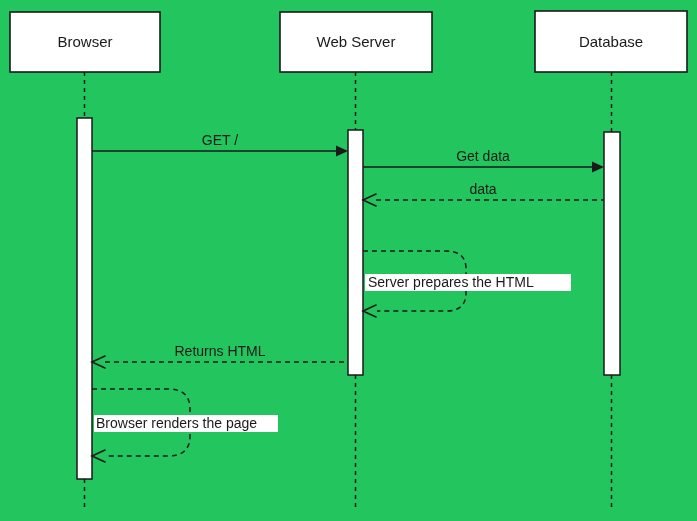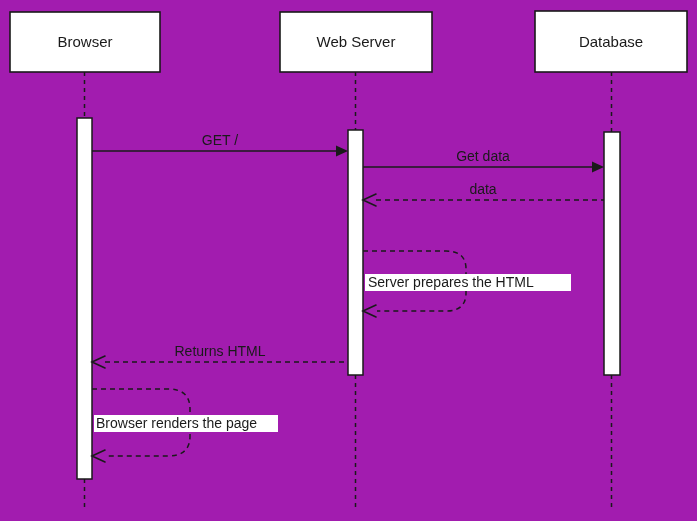--- a/index.html
+++ b/index.html
@@ -8,21 +8,21 @@
     background: #ffffff;
     width: 697px;
     height: 521px;
     overflow: hidden;
     font-family: "Liberation Sans", sans-serif;
   }
   .diagram-wrap {
     position: relative;
     width: 697px;
     height: 521px;
-    background: #a21caf;
+    background: #22c55e;
   }
   svg { display: block; }
   .actor-box {
     fill: #ffffff;
     stroke: #1a1a1a;
     stroke-width: 1.6;
   }
   .actor-label {
     font-size: 15px;
     fill: #1a1a1a;

